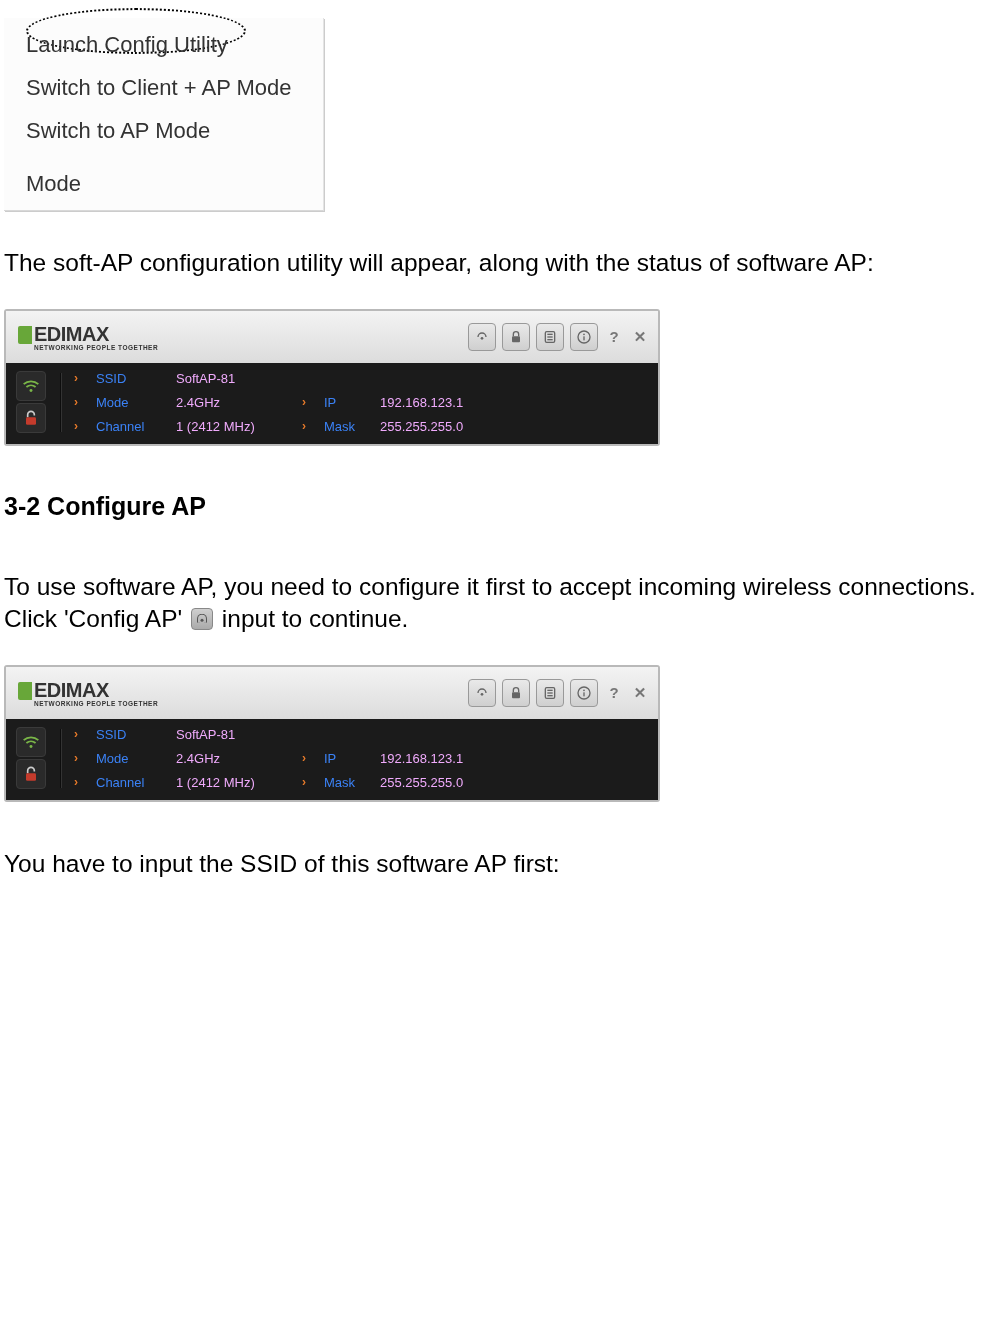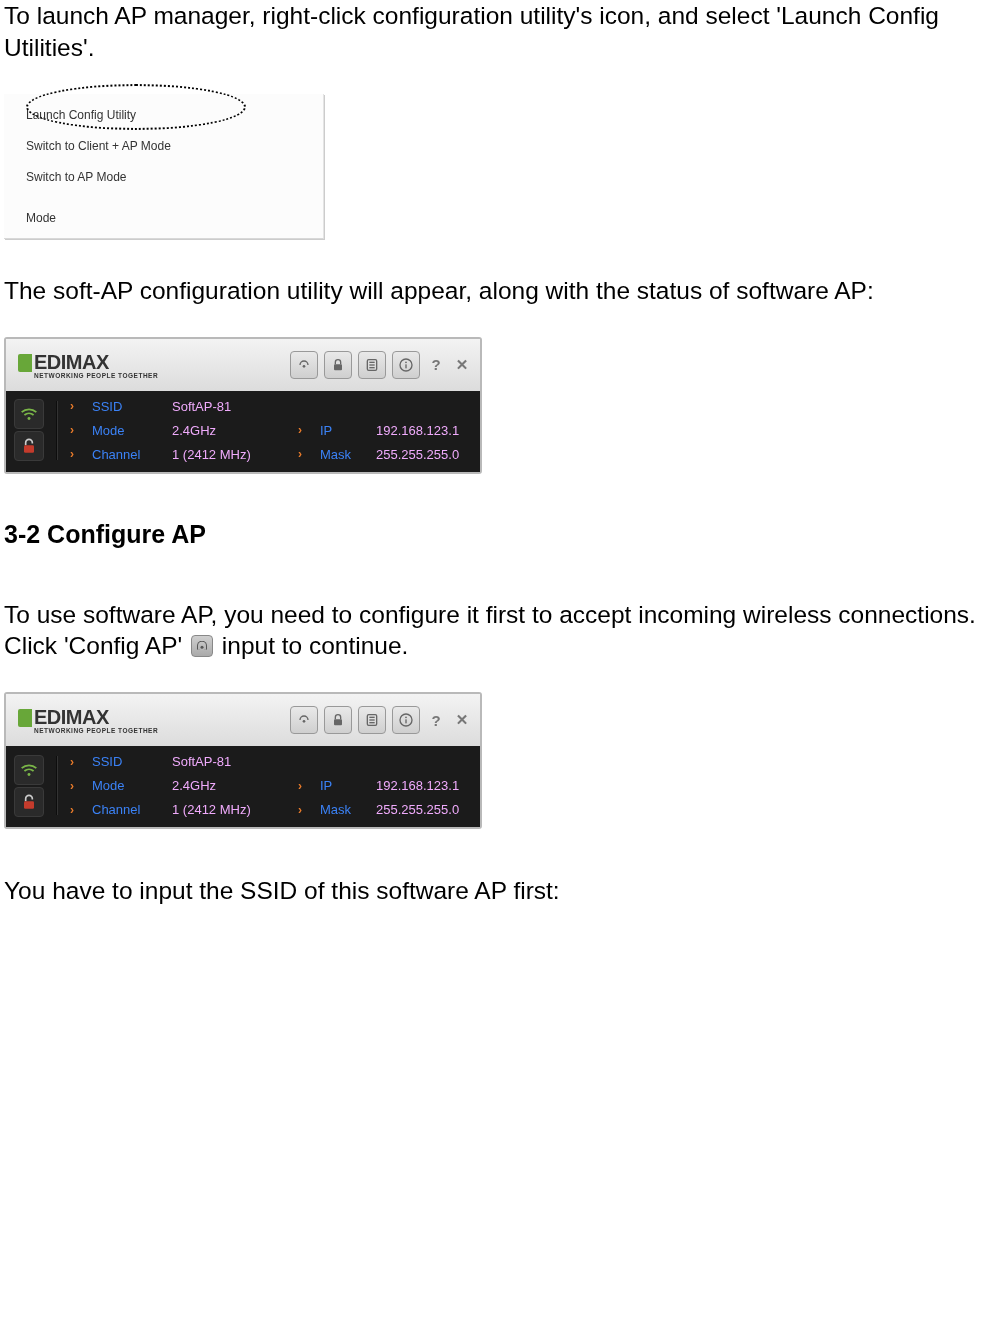--- a/index.html
+++ b/index.html
@@ -29,21 +29,21 @@
   
   .context-menu {
     width: 320px;
     background: #fcfcfc;
     border: 1px solid #d8d8d8;
     border-top: none;
     border-left: none;
     border-right: 1px solid #e4e4e4;
     margin: 18px 0 36px 0;
     font-family: "Segoe UI", Tahoma, sans-serif;
-    font-size: 12px;
+    font-size: 22px;
     color: #333;
     box-shadow: 1px 1px 0 #ccc;
   }
   .context-menu .item {
     padding: 8px 22px;
     border-bottom: 1px solid transparent;
     position: relative;
   }
   .context-menu .item.first {
     padding-top: 14px;
@@ -95,21 +95,21 @@
   .cfg-icon::after {
     content: "";
     position: absolute;
     left: 50%; top: 55%;
     transform: translate(-50%, -40%);
     width: 3px; height: 3px; background:#555; border-radius:50%;
   }
 
   
   .panel {
-    width: 478px;
+    width: 656px;
     border: 2px solid #b9b9b9;
     border-radius: 3px;
     margin: 18px 0 46px 0;
     font-family: Tahoma, sans-serif;
     font-size: 13.5px;
     background: #1b1b1b;
   }
   .panel-header {
     display: flex;
     align-items: center;
@@ -210,21 +210,20 @@
     line-height: 1;
   }
   .lbl { color: #3b82f6; }
   .val { color: #f0abfc; }
 </style>
 </head>
 <body>
 
 <div class="page">
 
-  <p class="paragraph">To launch AP manager, right-click configuration utility's icon, and select 'Launch Config Utilities'.</p>
 
   <div class="context-menu">
     <div class="ellipse-wrap">
       <div class="ellipse"></div>
       <div class="item first">Launch Config Utility</div>
     </div>
     <div class="item">Switch to Client + AP Mode</div>
     <div class="item">Switch to AP Mode</div>
     <div class="spacer"></div>
     <div class="item last">Mode</div>

